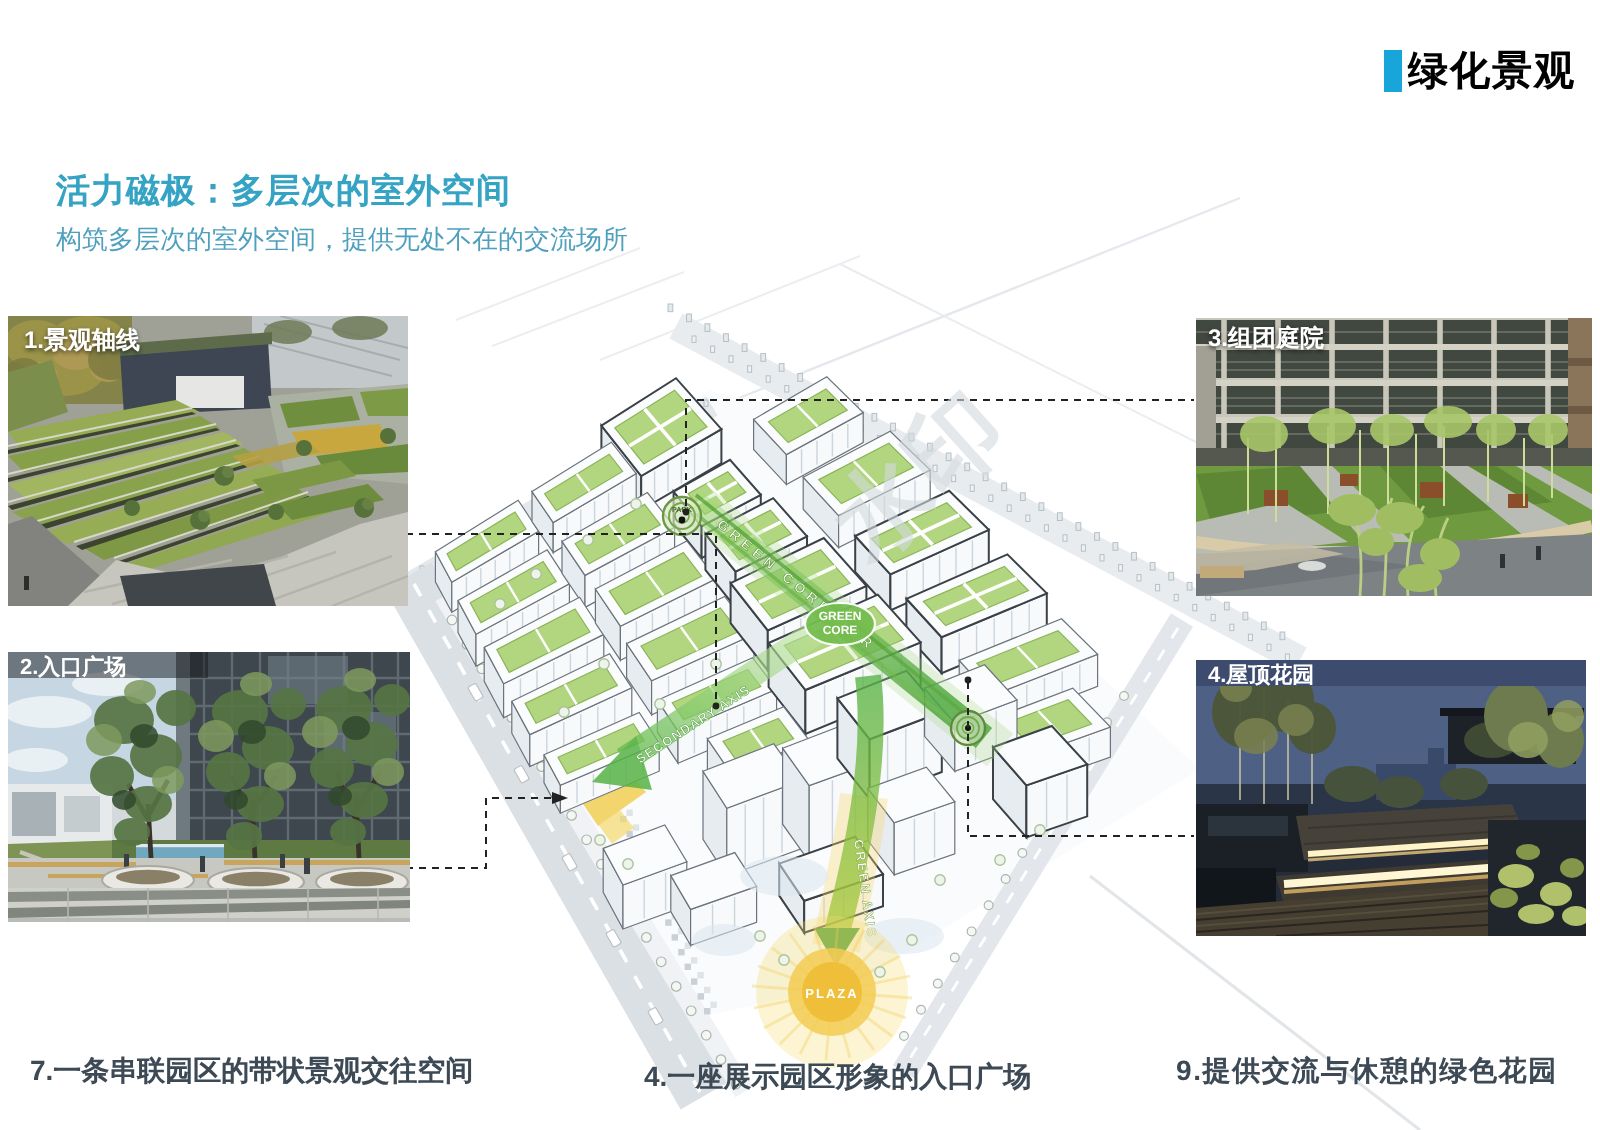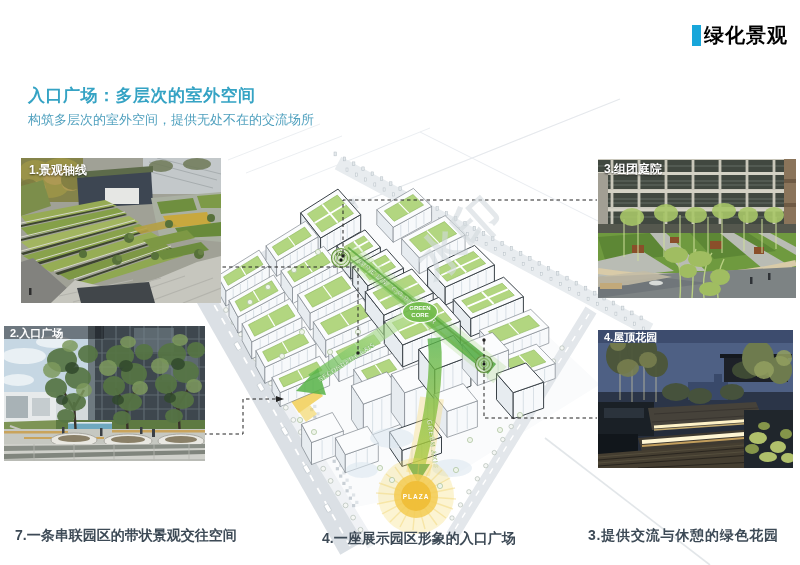--- a/index.html
+++ b/index.html
@@ -589,25 +589,25 @@
 
 <text x="470" y="250" font-size="48" fill="#d3dade" opacity="0.6" transform="rotate(-42 470 250)" text-anchor="middle" font-weight="bold">水印</text>
 
 <path d="M545 438 L710 565" stroke="#e2e6e9" stroke-width="1.6" fill="none"></path>
 </svg>
 
 <div class="abs" style="left:692px;top:25px;width:9px;height:21px;background:#18a6da"></div>
 
 <div class="abs" style="left:704px;top:22px;font-size:20px;font-weight:bold;color:#000000;letter-spacing:1px">绿化景观</div>
 
-<div class="abs" style="left:28px;top:84px;font-size:17px;font-weight:bold;color:#35a3c4;letter-spacing:0.5px">入口广场：多层次的室外空间</div>
+<div class="abs" style="left:28px;top:84px;font-size:17px;font-weight:bold;color:#35a3c4;letter-spacing:0.5px">活力磁极：多层次的室外空间</div>
 
 <div class="abs" style="left:28px;top:111px;font-size:13px;color:#4fa0be;">构筑多层次的室外空间，提供无处不在的交流场所</div>
 
-<div class="abs" style="left:21px;top:158px;width:200px;height:145px"><svg width="200" height="145" viewBox="0 0 200 145">
+<div class="abs" style="left:4px;top:158px;width:200px;height:145px"><svg width="200" height="145" viewBox="0 0 200 145">
 
 <rect width="200" height="145" fill="#a0a196"></rect>
 
 <rect x="0" y="0" width="62" height="44" fill="#84834a"></rect>
 <g fill="#9a9348">
         <ellipse cx="14" cy="14" rx="16" ry="12"></ellipse>
         <ellipse cx="40" cy="10" rx="18" ry="10"></ellipse>
         <ellipse cx="28" cy="28" rx="20" ry="12"></ellipse>
       </g>
 <g fill="#b09a55" opacity="0.9">
@@ -1006,13 +1006,13 @@
 
 <rect x="0" y="0" width="195" height="13" fill="#3d4c6e"></rect>
 
 <text x="6" y="11" font-size="11" fill="#ffffff" font-weight="bold">4.屋顶花园</text>
 </svg></div>
 
 <div class="abs" style="left:15px;top:527px;font-size:14px;font-weight:bold;color:#3d4a56">7.一条串联园区的带状景观交往空间</div>
 
 <div class="abs" style="left:322px;top:530px;font-size:14px;font-weight:bold;color:#3d4a56">4.一座展示园区形象的入口广场</div>
 
-<div class="abs" style="left:588px;top:527px;font-size:14px;letter-spacing:0.8px;font-weight:bold;color:#3d4a56">3.提供交流与休憩的绿色花园</div>
+<div class="abs" style="left:588px;top:527px;font-size:14px;letter-spacing:0.8px;font-weight:bold;color:#3d4a56">9.提供交流与休憩的绿色花园</div>
 
 </body></html>

